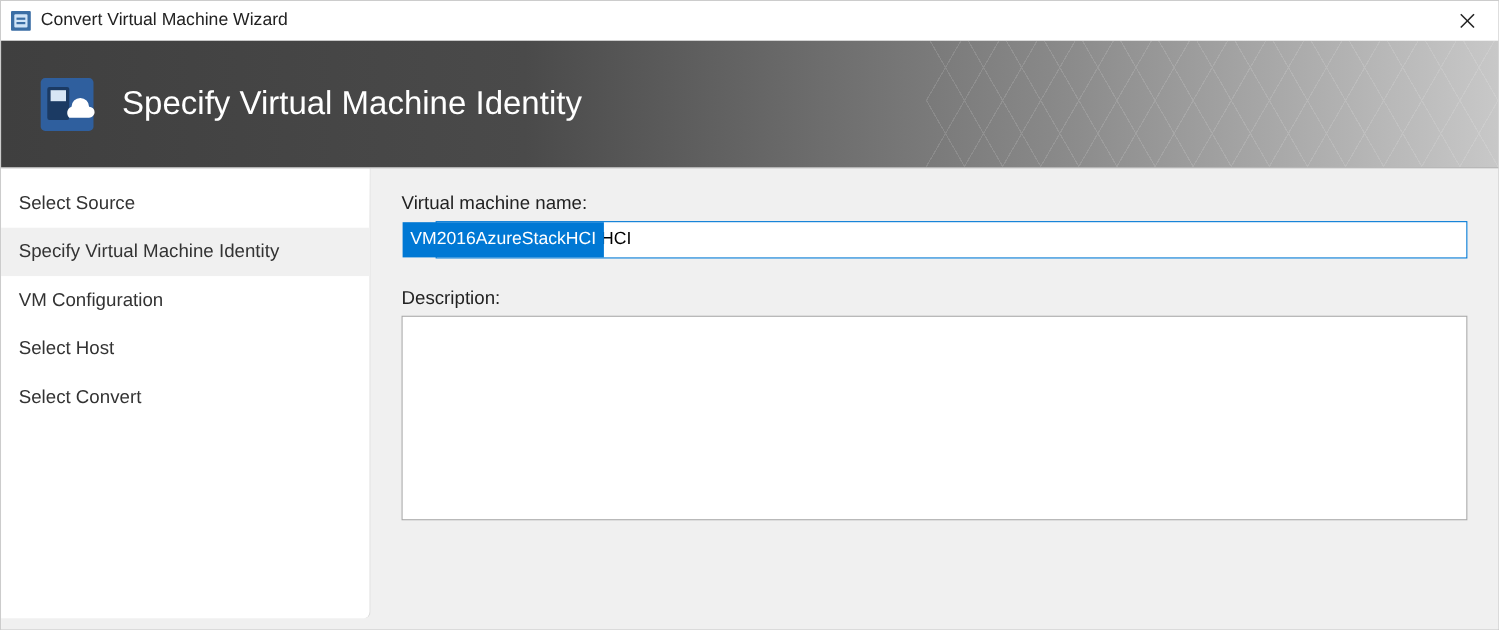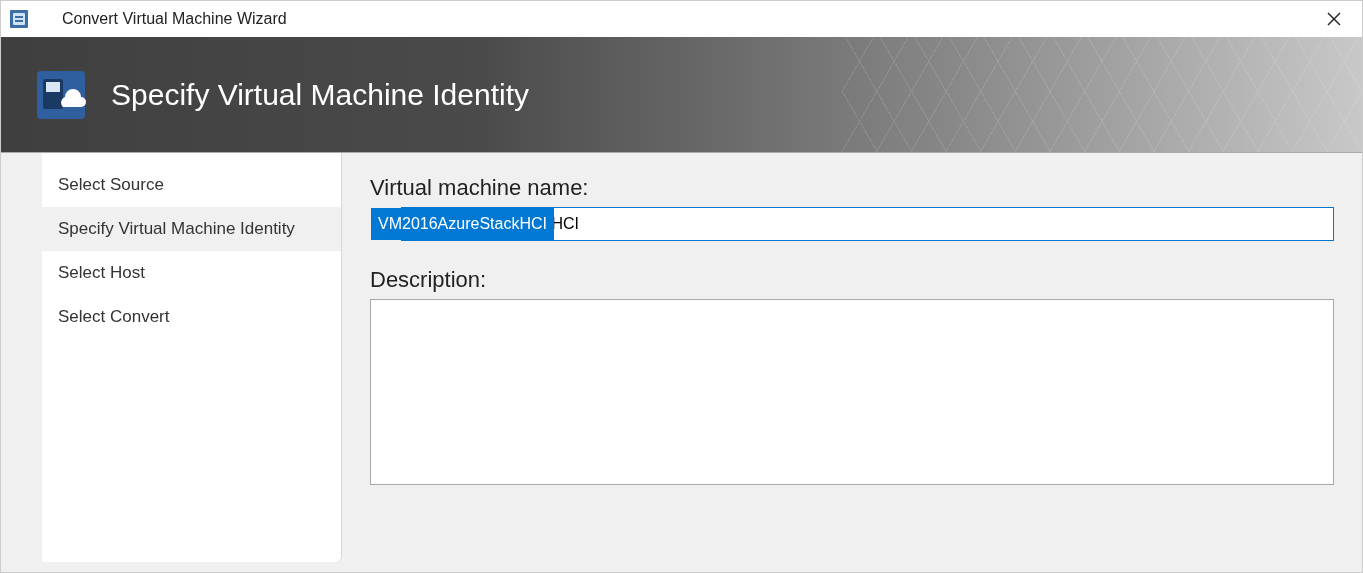--- a/index.html
+++ b/index.html
@@ -16,21 +16,20 @@
       border: 1px solid #ccc;
       display: flex;
       flex-direction: column;
     }
     .titlebar {
       height: 36px;
       display: flex;
       align-items: center;
       padding: 0 8px;
       background: #fff;
-      gap: 25px;
     }
     .titlebar-icon {
       width: 20px;
       height: 20px;
       margin-right: 8px;
       display: inline-flex;
       align-items: center;
       justify-content: center;
     }
     .titlebar-title {
@@ -83,44 +82,43 @@
                         repeating-linear-gradient(-60deg, #fff 0 1px, transparent 1px 30px);
     }
 
     .body-area {
       flex: 1;
       display: flex;
       background: #f0f0f0;
     }
 
     .sidebar {
-      width: 300px;
+      width: 336px;
       background: #fff;
       border-right: 1px solid #d8d8d8;
       border-bottom-right-radius: 6px;
       padding-top: 10px;
       margin-bottom: 10px;
-      margin-left: 41px;
     }
     .sidebar-item {
       padding: 12px 16px;
       font-size: 17px;
       color: #333;
       cursor: pointer;
     }
     .sidebar-item.active {
       background: #f0f0f0;
     }
 
     .main-panel {
       flex: 1;
       padding: 22px 28px;
     }
     .field-label {
-      font-size: 22px;
+      font-size: 17px;
       color: #222;
       margin-bottom: 6px;
       display: block;
     }
     .text-input {
       width: 100%;
       height: 34px;
       border: 1px solid #0078d4;
       padding: 4px 8px;
       font-size: 16px;
@@ -189,20 +187,23 @@
   <div class="body-area">
 
     <div class="sidebar">
       <div class="sidebar-item">
         <span>Select Source</span>
       </div>
       <div class="sidebar-item active">
         <span>Specify Virtual Machine Identity</span>
       </div>
       <div class="sidebar-item">
+        <span>VM Configuration</span>
+      </div>
+      <div class="sidebar-item">
         <span>Select Host</span>
       </div>
       <div class="sidebar-item">
         <span>Select Convert</span>
       </div>
     </div>
 
     <div class="main-panel">
       <label class="field-label">Virtual machine name:</label>
       <div class="vm-name-wrap">

